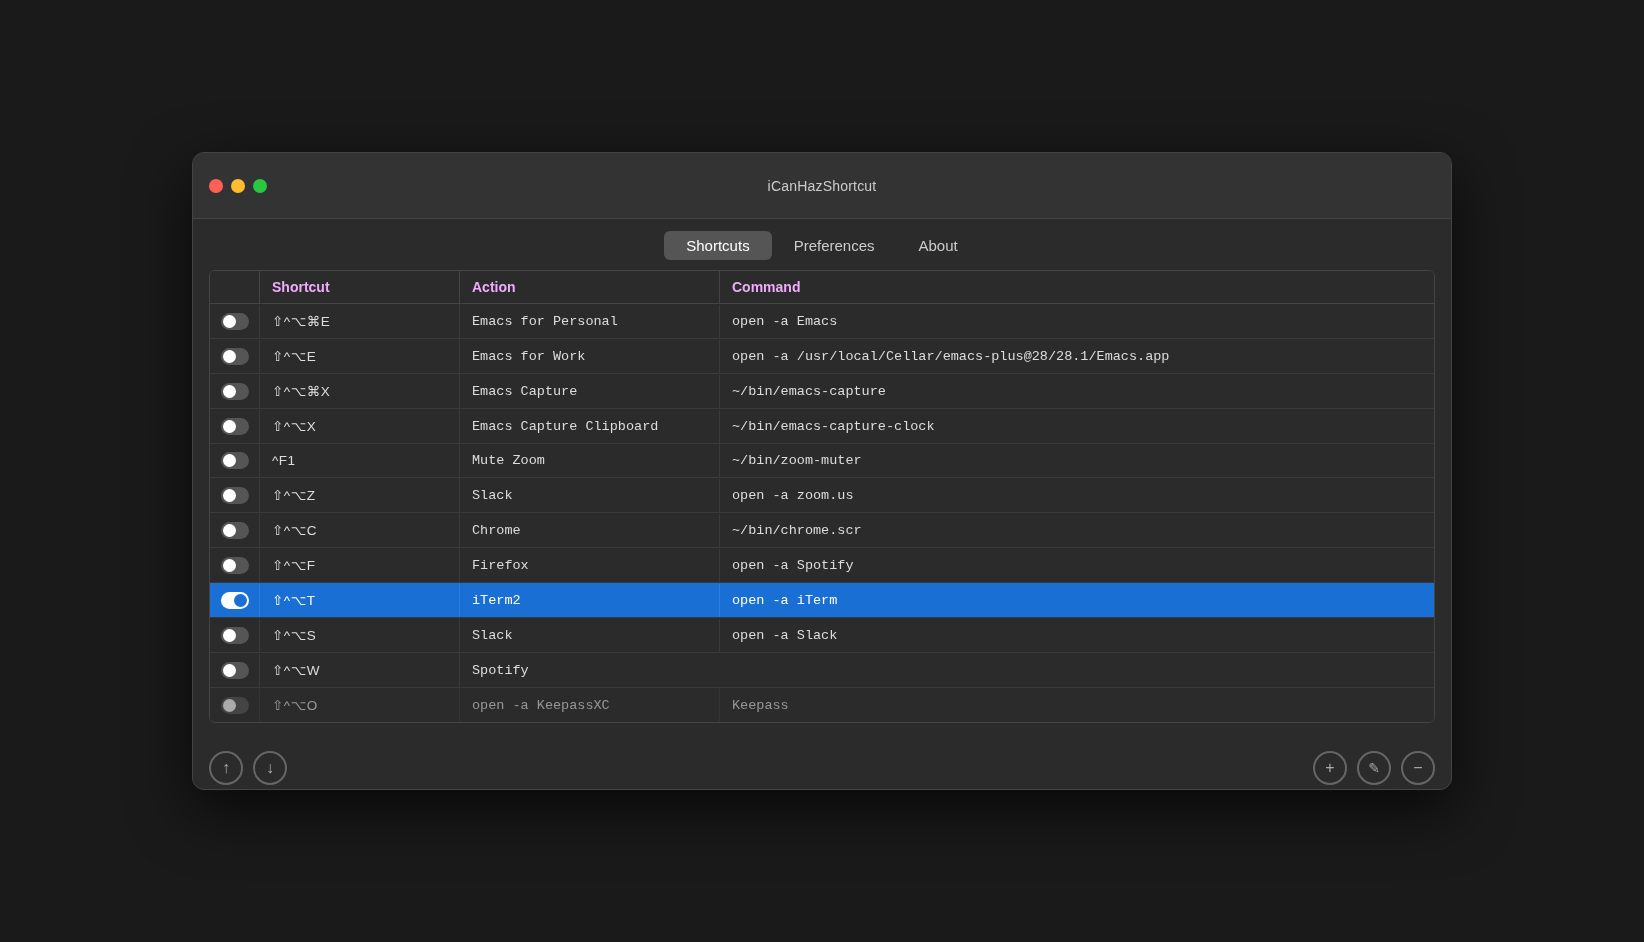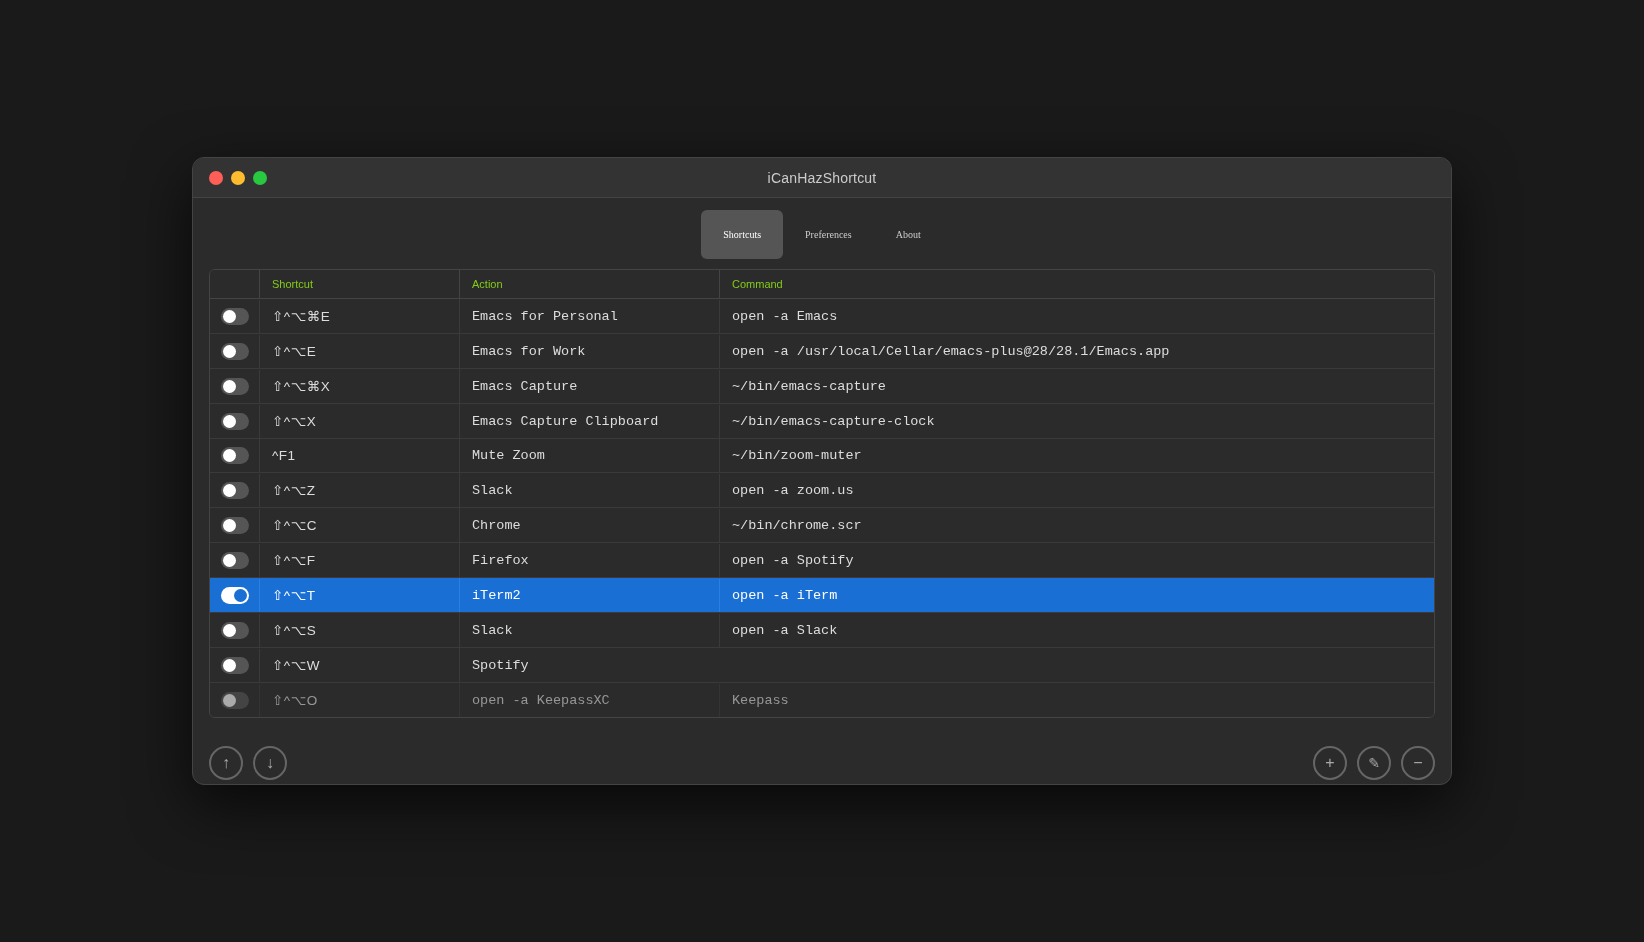--- a/index.html
+++ b/index.html
@@ -17,21 +17,21 @@
       width: 1260px;
       background: #2b2b2b;
       border-radius: 12px;
       border: 1px solid #444;
       overflow: hidden;
       box-shadow: 0 20px 60px rgba(0,0,0,0.7);
     }
 
     .title-bar {
       background: #333;
-      height: 40px;
+      height: 66px;
       display: flex;
       align-items: center;
       justify-content: center;
       position: relative;
       border-bottom: 1px solid #444;
     }
 
     .traffic-lights {
       position: absolute;
       left: 16px;
@@ -60,28 +60,28 @@
     .tab-bar {
       background: #2b2b2b;
       display: flex;
       justify-content: center;
       align-items: center;
       padding: 12px 0 10px;
       gap: 0;
     }
 
     .tab {
-      padding: 19px 22px;
-      font-size: 10px;
+      padding: 6px 22px;
+      font-size: 15px;
       color: #ccc;
       cursor: pointer;
       border-radius: 6px;
       border: none;
       background: transparent;
-      font-family: Liberation Serif, serif;
+      font-family: Liberation Sans, sans-serif;
     }
 
     .tab.active {
       background: #555;
       color: #fff;
       font-weight: 500;
     }
 
     .content {
       padding: 0 16px 16px;
@@ -96,23 +96,23 @@
     .table-header {
       display: grid;
       grid-template-columns: 50px 200px 260px 1fr;
       background: #2b2b2b;
       border-bottom: 1px solid #444;
       padding: 0;
     }
 
     .th {
       padding: 8px 12px;
-      font-size: 11px;
-      color: #84cc16;
-      font-weight: 400;
+      font-size: 14px;
+      color: #f0abfc;
+      font-weight: 700;
       border-right: 1px solid #444;
     }
 
     .th:last-child { border-right: none; }
     .th:first-child { border-right: 1px solid #444; }
 
     .table-body {
       max-height: 420px;
       overflow-y: auto;
       background: #2b2b2b;

